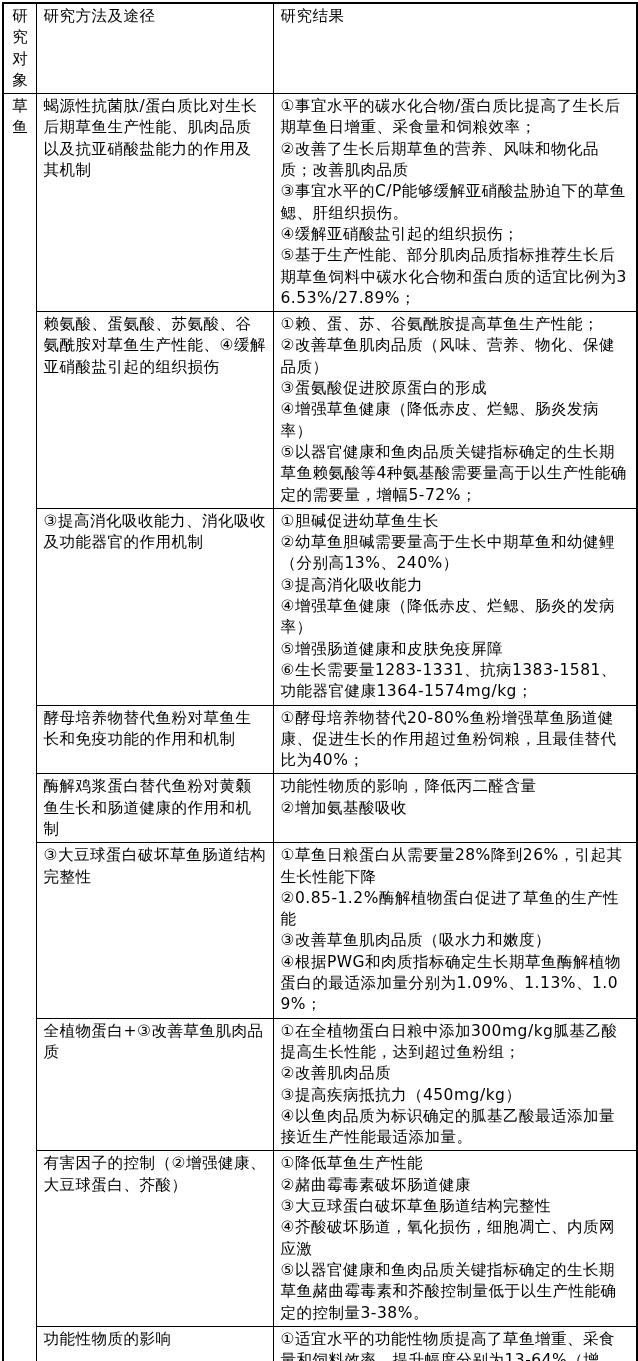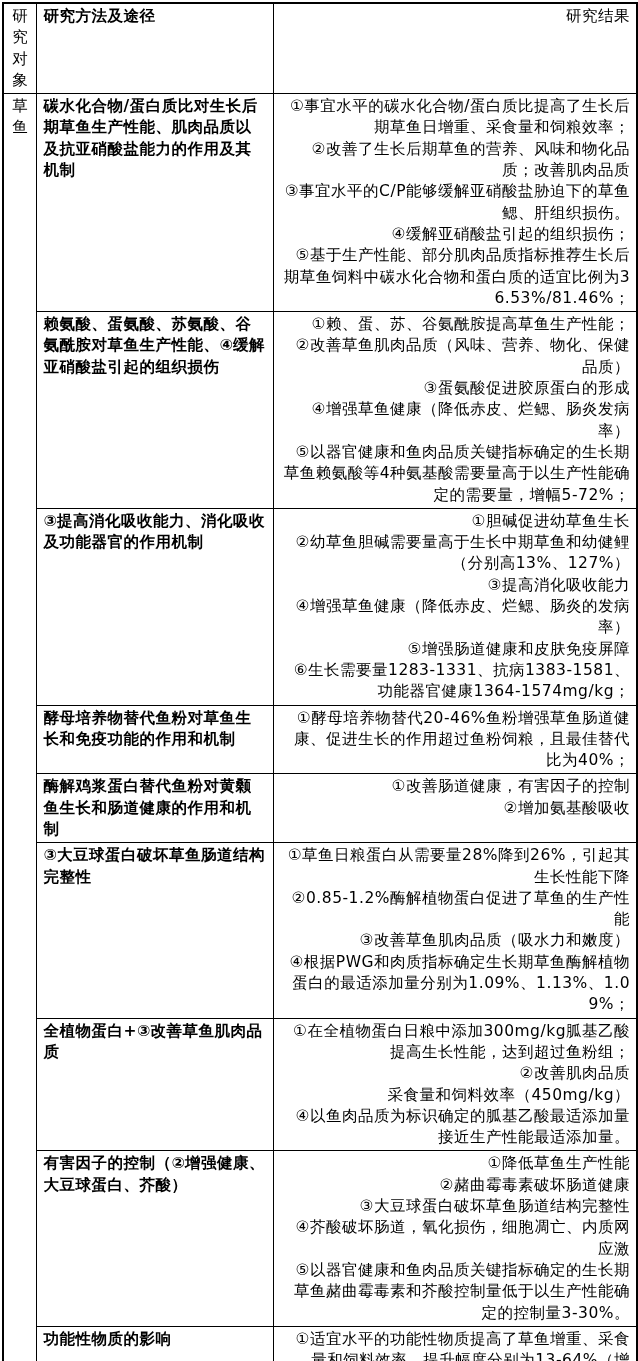--- a/index.html
+++ b/index.html
@@ -34,100 +34,98 @@
     padding: 2px 2px;
     text-align: center;
     word-break: break-all;
     letter-spacing: 0;
     line-height: 22px;
     margin-top: 28px;
   }
   td.method-col {
     width: 237px;
     word-break: break-all;
-    font-weight: bold;
   }
   td.results-col {
     width: 364px;
     white-space: pre-line;
     word-break: break-all;
-    text-align: right;
   }
 </style>
 </head>
 <body>
 
 <table class="research-table">
   <colgroup>
     <col style="width:33px">
     <col style="width:237px">
     <col style="width:364px">
   </colgroup>
   <tbody>
     <tr style="height:86px">
       <td class="subject-col">研究对象</td>
       <td class="method-col">研究方法及途径</td>
       <td class="results-col">研究结果</td>
     </tr>
     <tr style="height:205px">
       <td class="subject-col" rowspan="9">草鱼</td>
-      <td class="method-col">碳水化合物/蛋白质比对生长后期草鱼生产性能、肌肉品质以及抗亚硝酸盐能力的作用及其机制</td>
+      <td class="method-col">蝎源性抗菌肽/蛋白质比对生长后期草鱼生产性能、肌肉品质以及抗亚硝酸盐能力的作用及其机制</td>
       <td class="results-col">①事宜水平的碳水化合物/蛋白质比提高了生长后期草鱼日增重、采食量和饲粮效率；
 ②改善了生长后期草鱼的营养、风味和物化品质；改善肌肉品质
 ③事宜水平的C/P能够缓解亚硝酸盐胁迫下的草鱼鳃、肝组织损伤。
 ④缓解亚硝酸盐引起的组织损伤；
-⑤基于生产性能、部分肌肉品质指标推荐生长后期草鱼饲料中碳水化合物和蛋白质的适宜比例为36.53%/81.46%；</td>
+⑤基于生产性能、部分肌肉品质指标推荐生长后期草鱼饲料中碳水化合物和蛋白质的适宜比例为36.53%/27.89%；</td>
     </tr>
     <tr style="height:172px">
       <td class="method-col">赖氨酸、蛋氨酸、苏氨酸、谷氨酰胺对草鱼生产性能、④缓解亚硝酸盐引起的组织损伤</td>
       <td class="results-col">①赖、蛋、苏、谷氨酰胺提高草鱼生产性能；
 ②改善草鱼肌肉品质（风味、营养、物化、保健品质）
 ③蛋氨酸促进胶原蛋白的形成
 ④增强草鱼健康（降低赤皮、烂鳃、肠炎发病率）
 ⑤以器官健康和鱼肉品质关键指标确定的生长期草鱼赖氨酸等4种氨基酸需要量高于以生产性能确定的需要量，增幅5-72%；</td>
     </tr>
     <tr style="height:190px">
       <td class="method-col">③提高消化吸收能力、消化吸收及功能器官的作用机制</td>
       <td class="results-col">①胆碱促进幼草鱼生长
-②幼草鱼胆碱需要量高于生长中期草鱼和幼健鲤（分别高13%、127%）
+②幼草鱼胆碱需要量高于生长中期草鱼和幼健鲤（分别高13%、240%）
 ③提高消化吸收能力
 ④增强草鱼健康（降低赤皮、烂鳃、肠炎的发病率）
 ⑤增强肠道健康和皮肤免疫屏障
 ⑥生长需要量1283-1331、抗病1383-1581、功能器官健康1364-1574mg/kg；</td>
     </tr>
     <tr style="height:66px">
       <td class="method-col">酵母培养物替代鱼粉对草鱼生长和免疫功能的作用和机制</td>
-      <td class="results-col">①酵母培养物替代20-46%鱼粉增强草鱼肠道健康、促进生长的作用超过鱼粉饲粮，且最佳替代比为40%；</td>
+      <td class="results-col">①酵母培养物替代20-80%鱼粉增强草鱼肠道健康、促进生长的作用超过鱼粉饲粮，且最佳替代比为40%；</td>
     </tr>
     <tr style="height:62px">
       <td class="method-col">酶解鸡浆蛋白替代鱼粉对黄颡鱼生长和肠道健康的作用和机制</td>
-      <td class="results-col">①改善肠道健康，有害因子的控制
+      <td class="results-col">功能性物质的影响，降低丙二醛含量
 ②增加氨基酸吸收</td>
     </tr>
     <tr style="height:130px">
       <td class="method-col">③大豆球蛋白破坏草鱼肠道结构完整性</td>
       <td class="results-col">①草鱼日粮蛋白从需要量28%降到26%，引起其生长性能下降
 ②0.85-1.2%酶解植物蛋白促进了草鱼的生产性能
 ③改善草鱼肌肉品质（吸水力和嫩度）
 ④根据PWG和肉质指标确定生长期草鱼酶解植物蛋白的最适添加量分别为1.09%、1.13%、1.09%；</td>
     </tr>
     <tr style="height:132px">
       <td class="method-col">全植物蛋白+③改善草鱼肌肉品质</td>
       <td class="results-col">①在全植物蛋白日粮中添加300mg/kg胍基乙酸提高生长性能，达到超过鱼粉组；
 ②改善肌肉品质
-采食量和饲料效率（450mg/kg）
+③提高疾病抵抗力（450mg/kg）
 ④以鱼肉品质为标识确定的胍基乙酸最适添加量接近生产性能最适添加量。</td>
     </tr>
     <tr style="height:170px">
       <td class="method-col">有害因子的控制（②增强健康、大豆球蛋白、芥酸）</td>
       <td class="results-col">①降低草鱼生产性能
 ②赭曲霉毒素破坏肠道健康
 ③大豆球蛋白破坏草鱼肠道结构完整性
 ④芥酸破坏肠道，氧化损伤，细胞凋亡、内质网应激
-⑤以器官健康和鱼肉品质关键指标确定的生长期草鱼赭曲霉毒素和芥酸控制量低于以生产性能确定的控制量3-30%。</td>
+⑤以器官健康和鱼肉品质关键指标确定的生长期草鱼赭曲霉毒素和芥酸控制量低于以生产性能确定的控制量3-38%。</td>
     </tr>
     <tr style="height:141px">
       <td class="method-col">功能性物质的影响</td>
       <td class="results-col">①适宜水平的功能性物质提高了草鱼增重、采食量和饲料效率。提升幅度分别为13-64%（增重）、14-39%（采食量）、7-30%（饲料利用率）
 ②增强健康（水飞蓟素、茶多酚、蝎源性抗菌肽）
 ③肌肉品质(茶多酚、共轭亚油酸）
 ④缓解低氧应激引起的器官和肌肉损伤（共轭亚油酸）</td>
     </tr>
   </tbody>
 </table>

